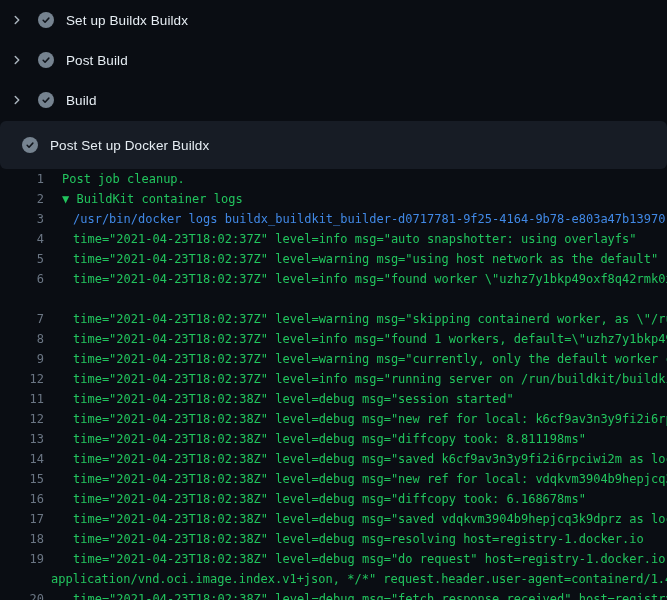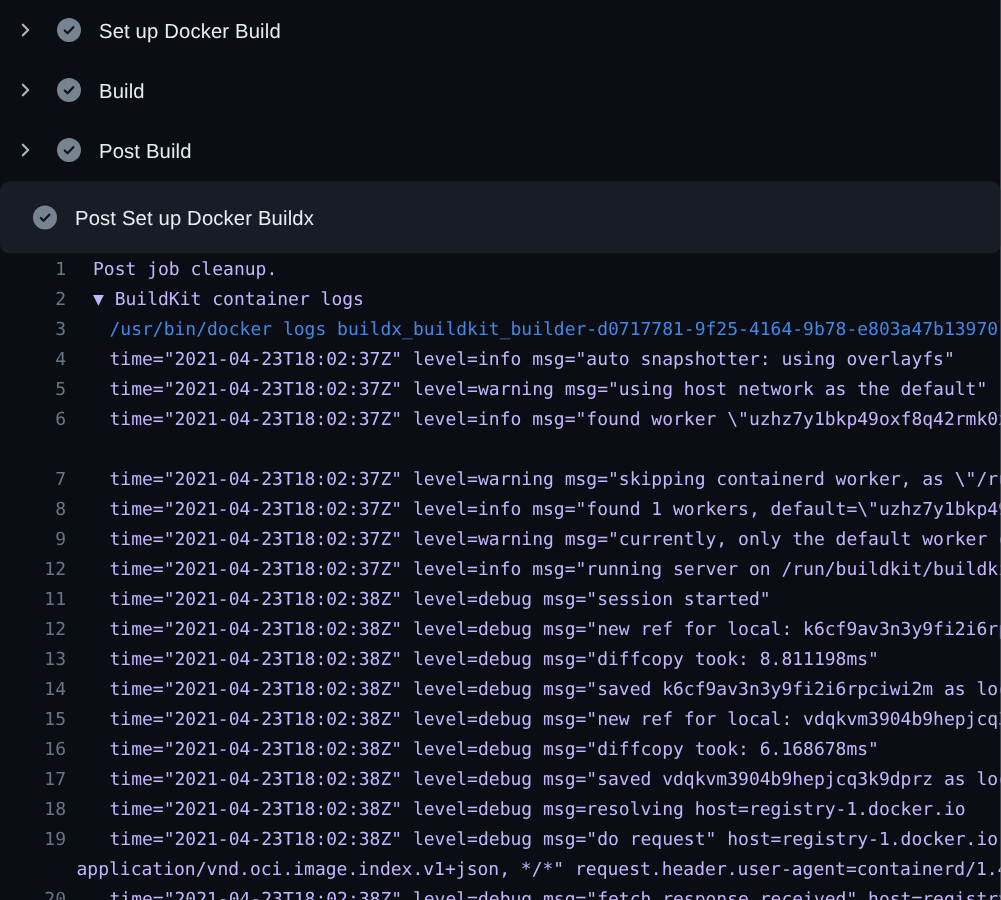--- a/index.html
+++ b/index.html
@@ -49,21 +49,21 @@
     line-height:20px;
   }
   .log-row{display:flex;height:20px;white-space:pre;}
   .num{
     width:44px;flex-shrink:0;
     text-align:right;
     color:#6b7684;
     cursor:pointer;
     user-select:none;
   }
-  .txt{color:#c4b5fd;white-space:pre;}
+  .txt{color:#22c55e;white-space:pre;}
   .ind-top  .txt{padding-left:18px;}
   .ind-group .txt{padding-left:29px;}
   .ind-cont .txt{padding-left:7px;}
   .txt.command{color:#4189e6;}
   .txt.toggle{cursor:pointer;}
 </style>
 </head>
 <body>
 
 <div id="app">
@@ -73,51 +73,51 @@
       <svg width="14" height="14" viewBox="0 0 16 16">
             <path d="M6 4l4 4-4 4" fill="none" stroke="#aab4be" stroke-width="1.7" stroke-linecap="round" stroke-linejoin="round"></path>
           </svg>
     </span>
 
     <span class="check-circle">
       <svg width="12" height="12" viewBox="0 0 16 16">
             <path d="M4.2 8.4l2.5 2.5 5.1-5.4" fill="none" stroke="#10141b" stroke-width="2" stroke-linecap="round" stroke-linejoin="round"></path>
           </svg>
     </span>
-    <span class="step-label">Set up Docker Build</span>
+    <span class="step-label">Set up Buildx Buildx</span>
   </div>
 
   <div class="step-row">
     <span class="chev">
       <svg width="14" height="14" viewBox="0 0 16 16">
             <path d="M6 4l4 4-4 4" fill="none" stroke="#aab4be" stroke-width="1.7" stroke-linecap="round" stroke-linejoin="round"></path>
           </svg>
     </span>
 
     <span class="check-circle">
       <svg width="12" height="12" viewBox="0 0 16 16">
             <path d="M4.2 8.4l2.5 2.5 5.1-5.4" fill="none" stroke="#10141b" stroke-width="2" stroke-linecap="round" stroke-linejoin="round"></path>
           </svg>
     </span>
-    <span class="step-label">Build</span>
+    <span class="step-label">Post Build</span>
   </div>
 
   <div class="step-row">
     <span class="chev">
       <svg width="14" height="14" viewBox="0 0 16 16">
             <path d="M6 4l4 4-4 4" fill="none" stroke="#aab4be" stroke-width="1.7" stroke-linecap="round" stroke-linejoin="round"></path>
           </svg>
     </span>
 
     <span class="check-circle">
       <svg width="12" height="12" viewBox="0 0 16 16">
             <path d="M4.2 8.4l2.5 2.5 5.1-5.4" fill="none" stroke="#10141b" stroke-width="2" stroke-linecap="round" stroke-linejoin="round"></path>
           </svg>
     </span>
-    <span class="step-label">Post Build</span>
+    <span class="step-label">Build</span>
   </div>
 
   <div class="step-row expanded">
 
     <span class="check-circle">
       <svg width="12" height="12" viewBox="0 0 16 16">
             <path d="M4.2 8.4l2.5 2.5 5.1-5.4" fill="none" stroke="#10141b" stroke-width="2" stroke-linecap="round" stroke-linejoin="round"></path>
           </svg>
     </span>
     <span class="step-label">Post Set up Docker Buildx</span>

